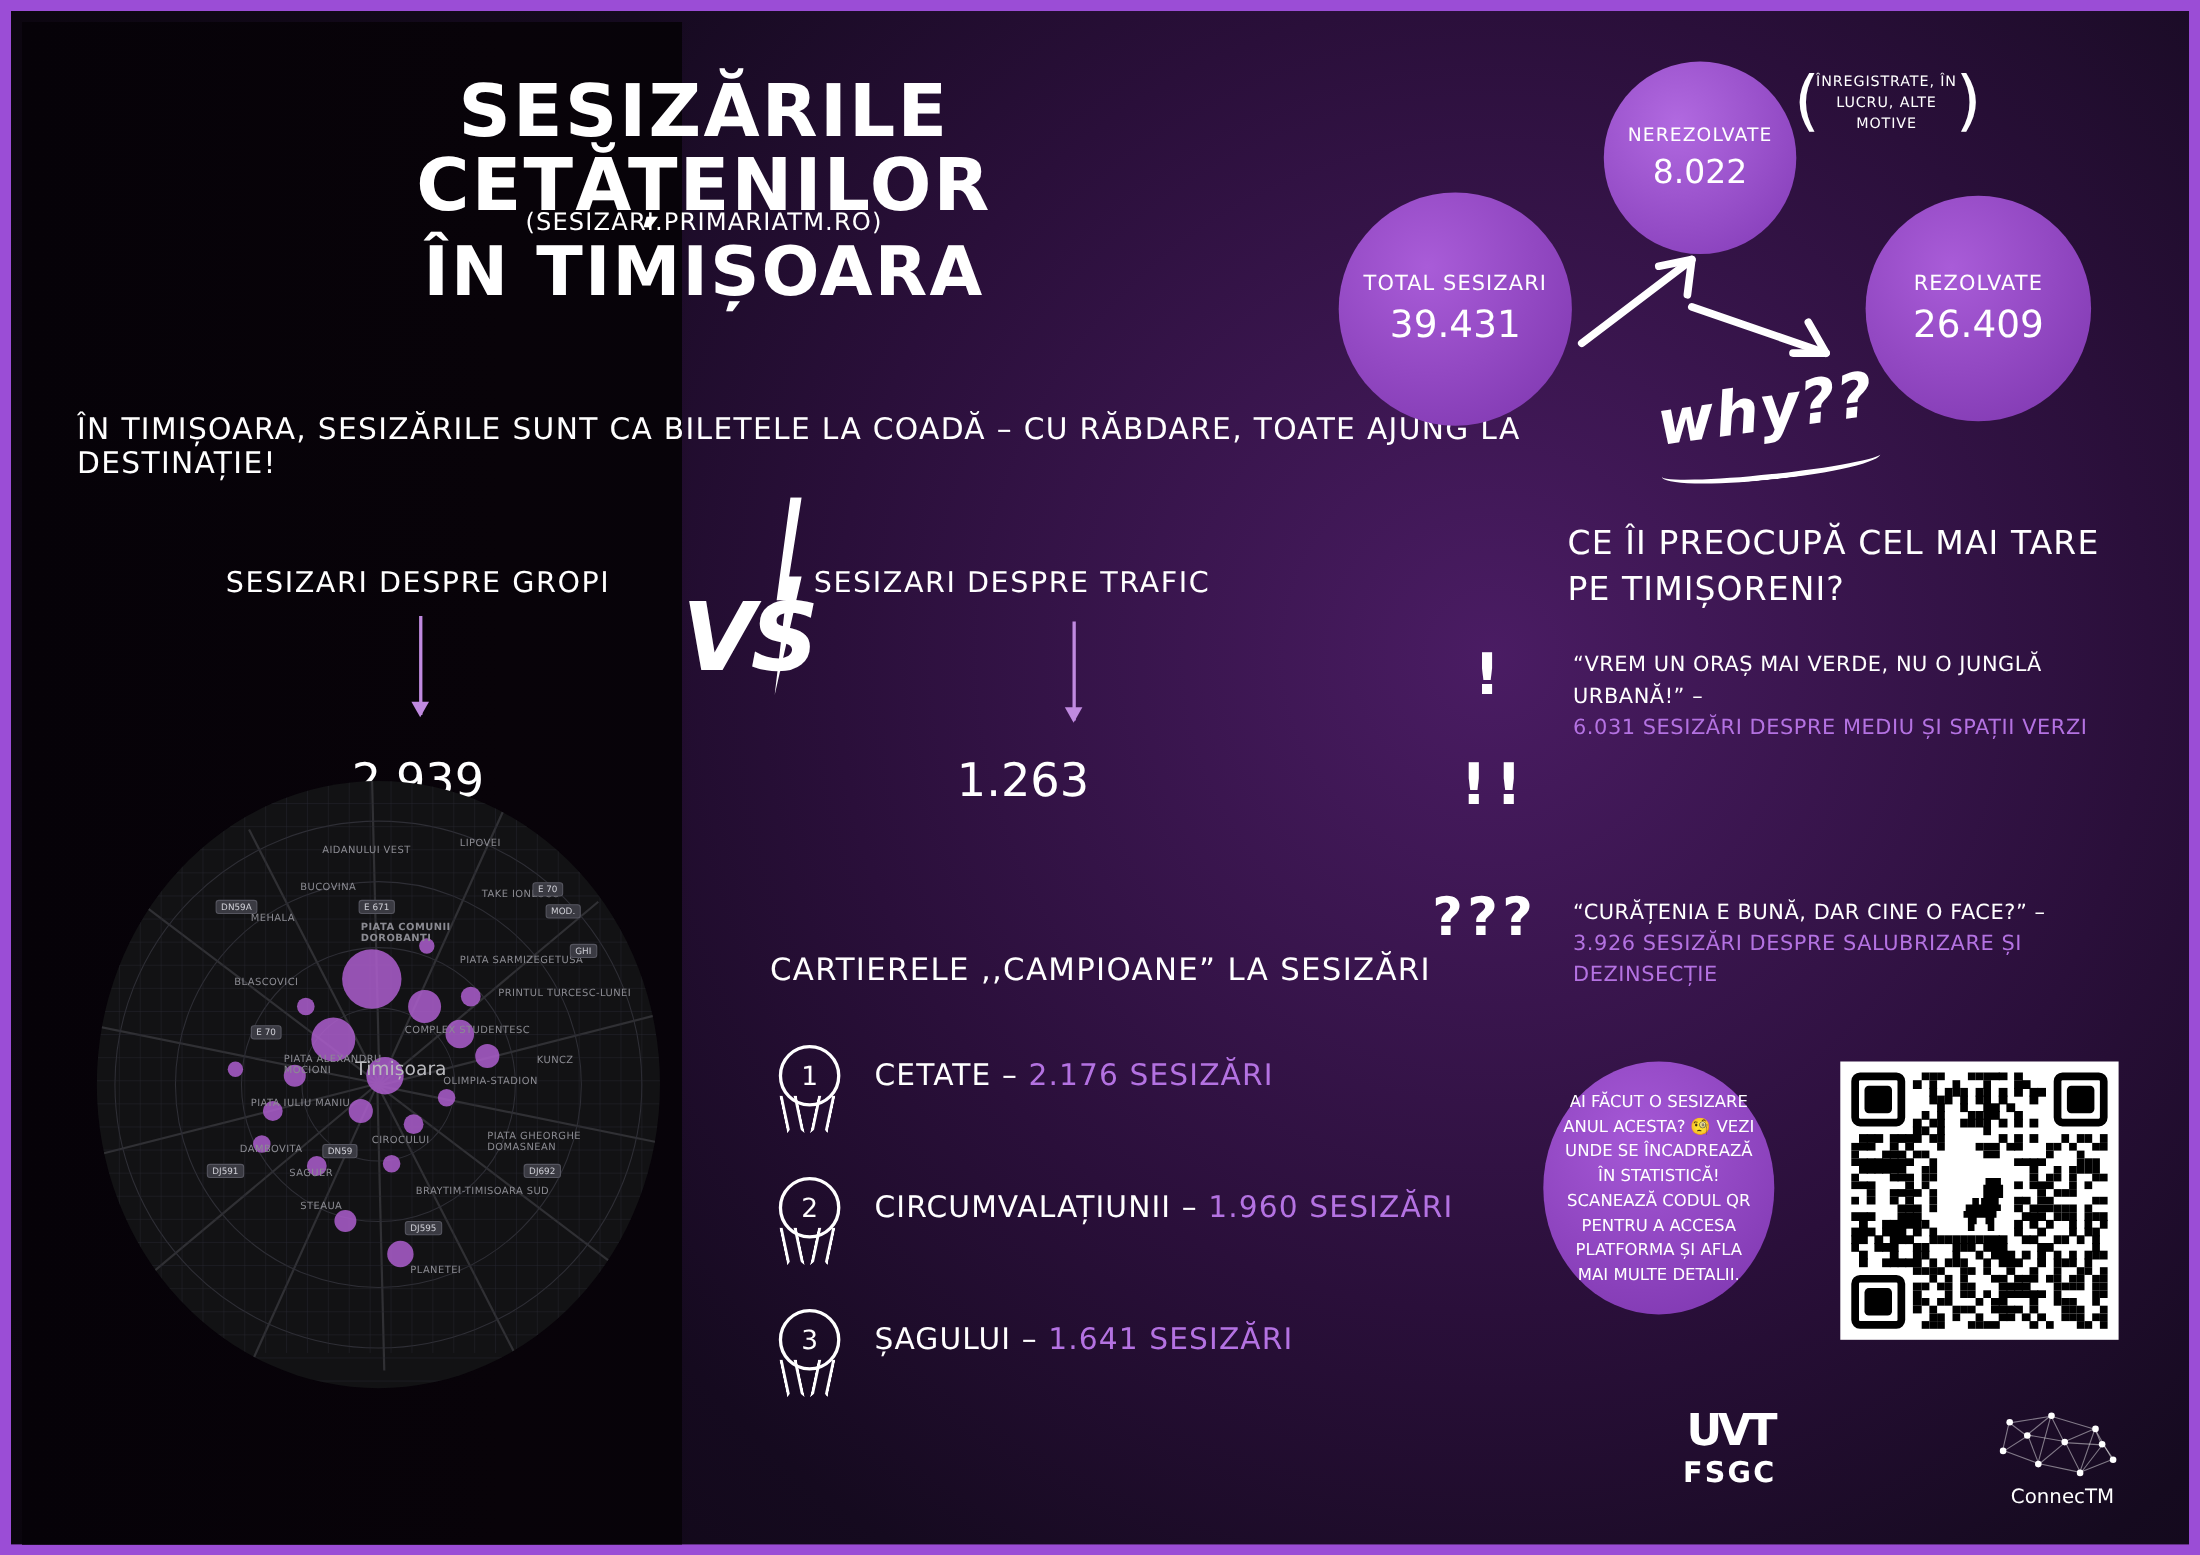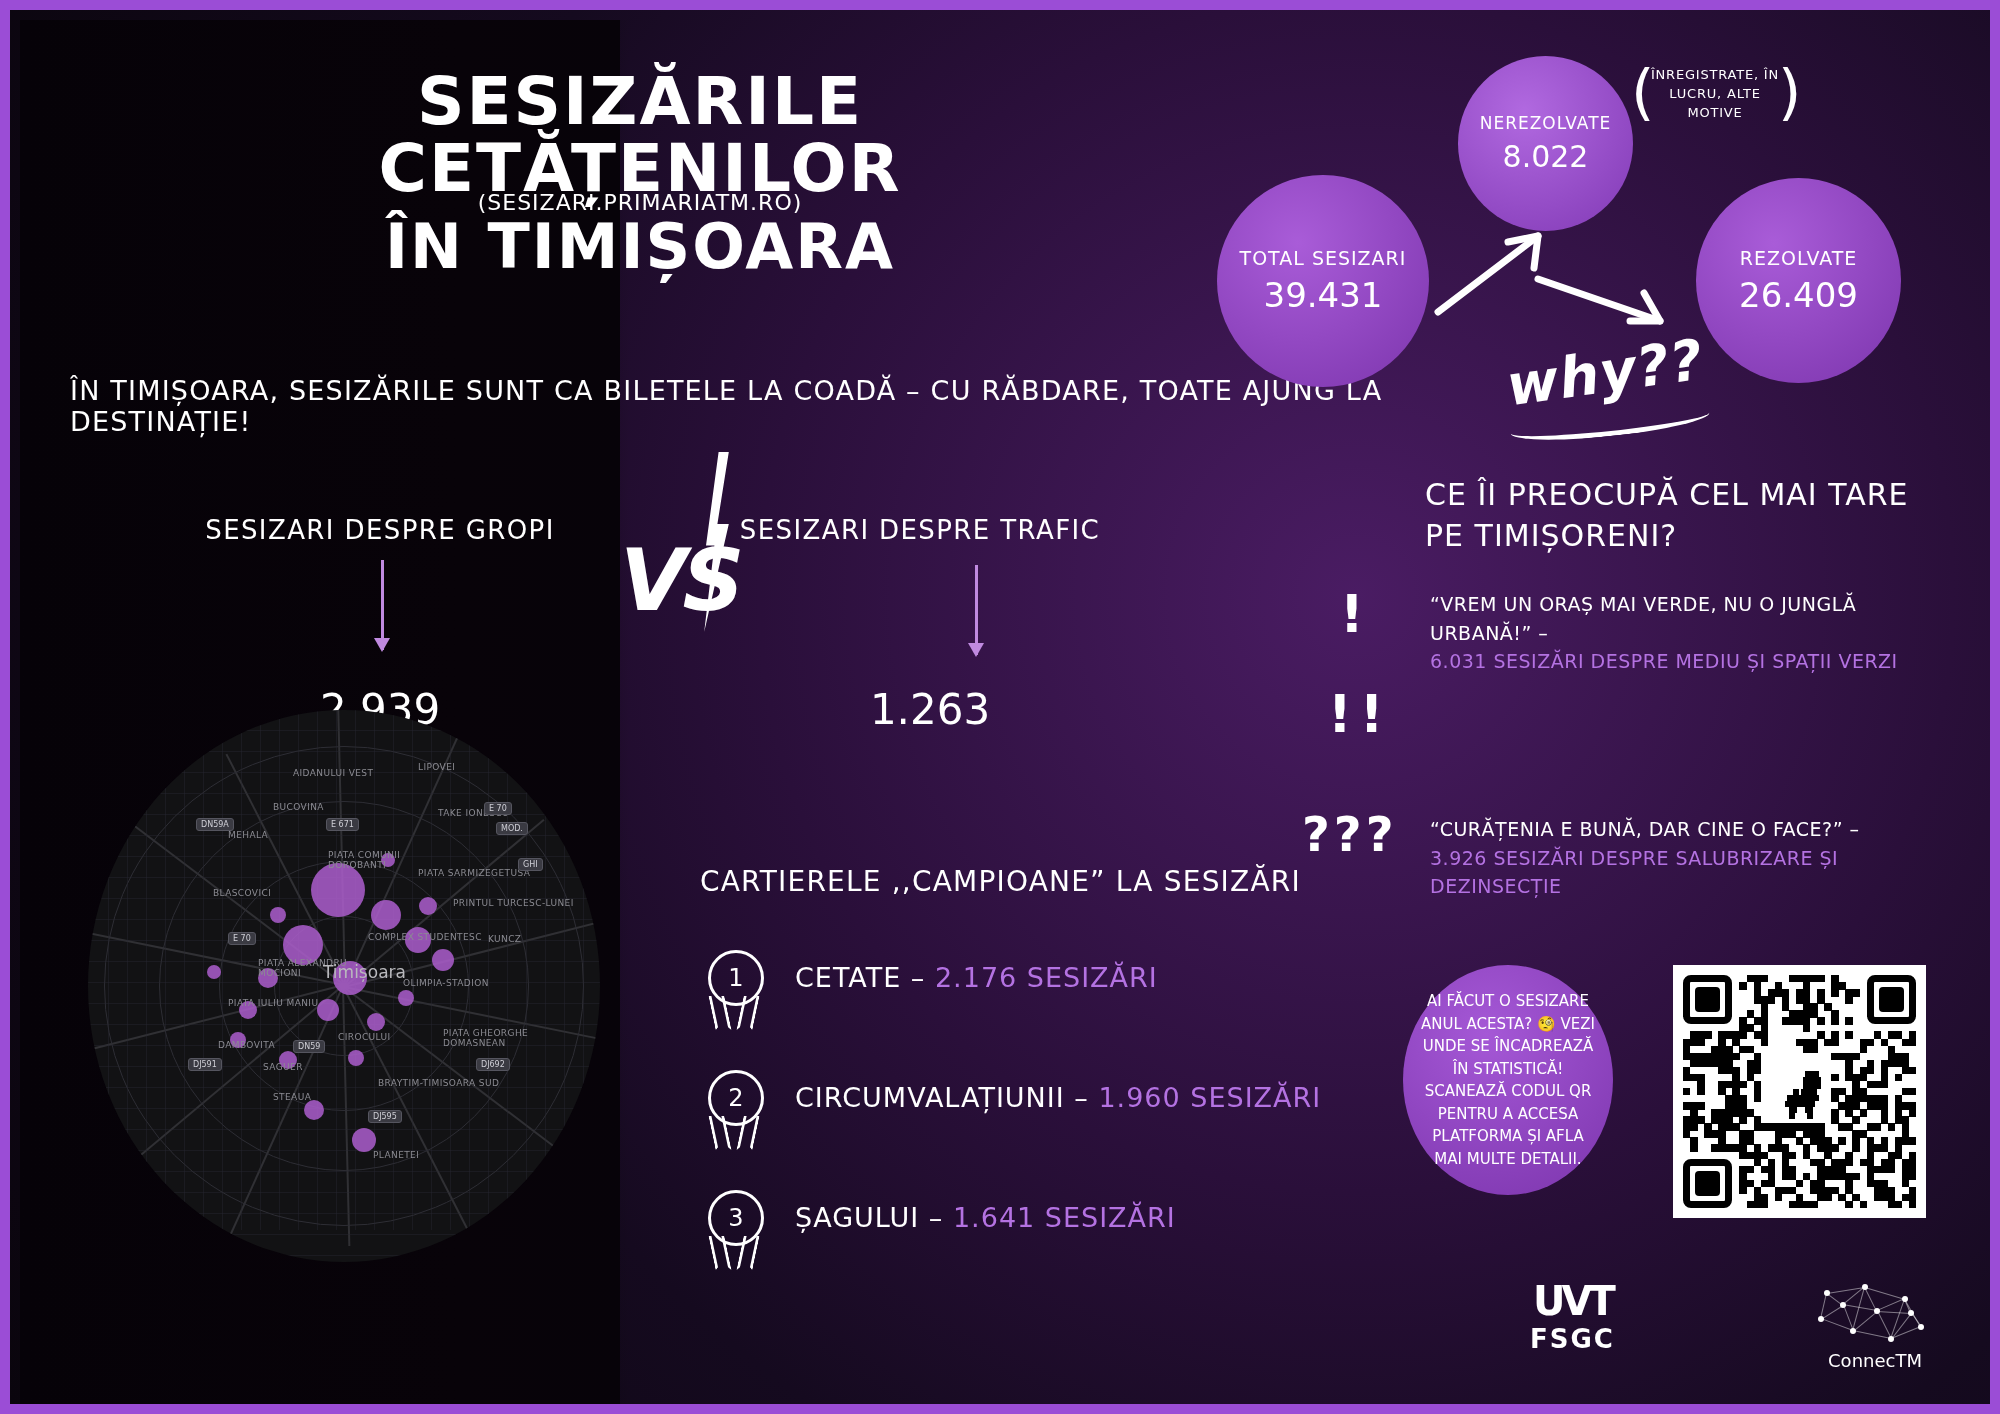--- a/index.html
+++ b/index.html
@@ -378,29 +378,29 @@
         <div class="dot" style="left:264px;top:418px;width:24px;height:24px;"></div>
         <div class="dot" style="left:331px;top:187px;width:18px;height:18px;"></div>
         <div class="dot" style="left:182px;top:197px;width:16px;height:16px;"></div>
         <div class="dot" style="left:293px;top:143px;width:14px;height:14px;"></div>
         <div class="dot" style="left:119px;top:255px;width:14px;height:14px;"></div>
         <div class="maplbl" style="left:205px;top:58px;white-space:pre-line;">AIDANULUI VEST</div>
         <div class="maplbl" style="left:330px;top:52px;white-space:pre-line;">LIPOVEI</div>
         <div class="maplbl" style="left:185px;top:92px;white-space:pre-line;">BUCOVINA</div>
         <div class="maplbl" style="left:350px;top:98px;white-space:pre-line;">TAKE IONESCU</div>
         <div class="maplbl" style="left:140px;top:120px;white-space:pre-line;">MEHALA</div>
-        <div class="maplbl" style="left:240px;top:140px;white-space:pre-line;">PIATA COMUNII
+        <div class="maplbl" style="left:240px;top:128px;white-space:pre-line;font-weight:bold;">PIATA COMUNII
 DOROBANTI</div>
         <div class="maplbl" style="left:125px;top:178px;white-space:pre-line;">BLASCOVICI</div>
         <div class="maplbl" style="left:330px;top:158px;white-space:pre-line;">PIATA SARMIZEGETUSA</div>
         <div class="maplbl" style="left:365px;top:188px;white-space:pre-line;">PRINTUL TURCESC-LUNEI</div>
         <div class="maplbl" style="left:280px;top:222px;white-space:pre-line;">COMPLEX STUDENTESC</div>
         <div class="maplbl" style="left:170px;top:248px;white-space:pre-line;">PIATA ALEXANDRU
 MOCIONI</div>
-        <div class="maplbl" style="left:400px;top:224px;white-space:pre-line;">KUNCZ</div>
+        <div class="maplbl" style="left:400px;top:249px;white-space:pre-line;">KUNCZ</div>
         <div class="maplbl" style="left:315px;top:268px;white-space:pre-line;">OLIMPIA-STADION</div>
         <div class="maplbl" style="left:140px;top:288px;white-space:pre-line;">PIATA IULIU MANIU</div>
         <div class="maplbl" style="left:130px;top:330px;white-space:pre-line;">DAMBOVITA</div>
         <div class="maplbl" style="left:250px;top:322px;white-space:pre-line;">CIROCULUI</div>
         <div class="maplbl" style="left:355px;top:318px;white-space:pre-line;">PIATA GHEORGHE
 DOMASNEAN</div>
         <div class="maplbl" style="left:175px;top:352px;white-space:pre-line;">SAGUER</div>
         <div class="maplbl" style="left:185px;top:382px;white-space:pre-line;">STEAUA</div>
         <div class="maplbl" style="left:290px;top:368px;white-space:pre-line;">BRAYTIM-TIMISOARA SUD</div>
         <div class="maplbl" style="left:285px;top:440px;white-space:pre-line;">PLANETEI</div>

